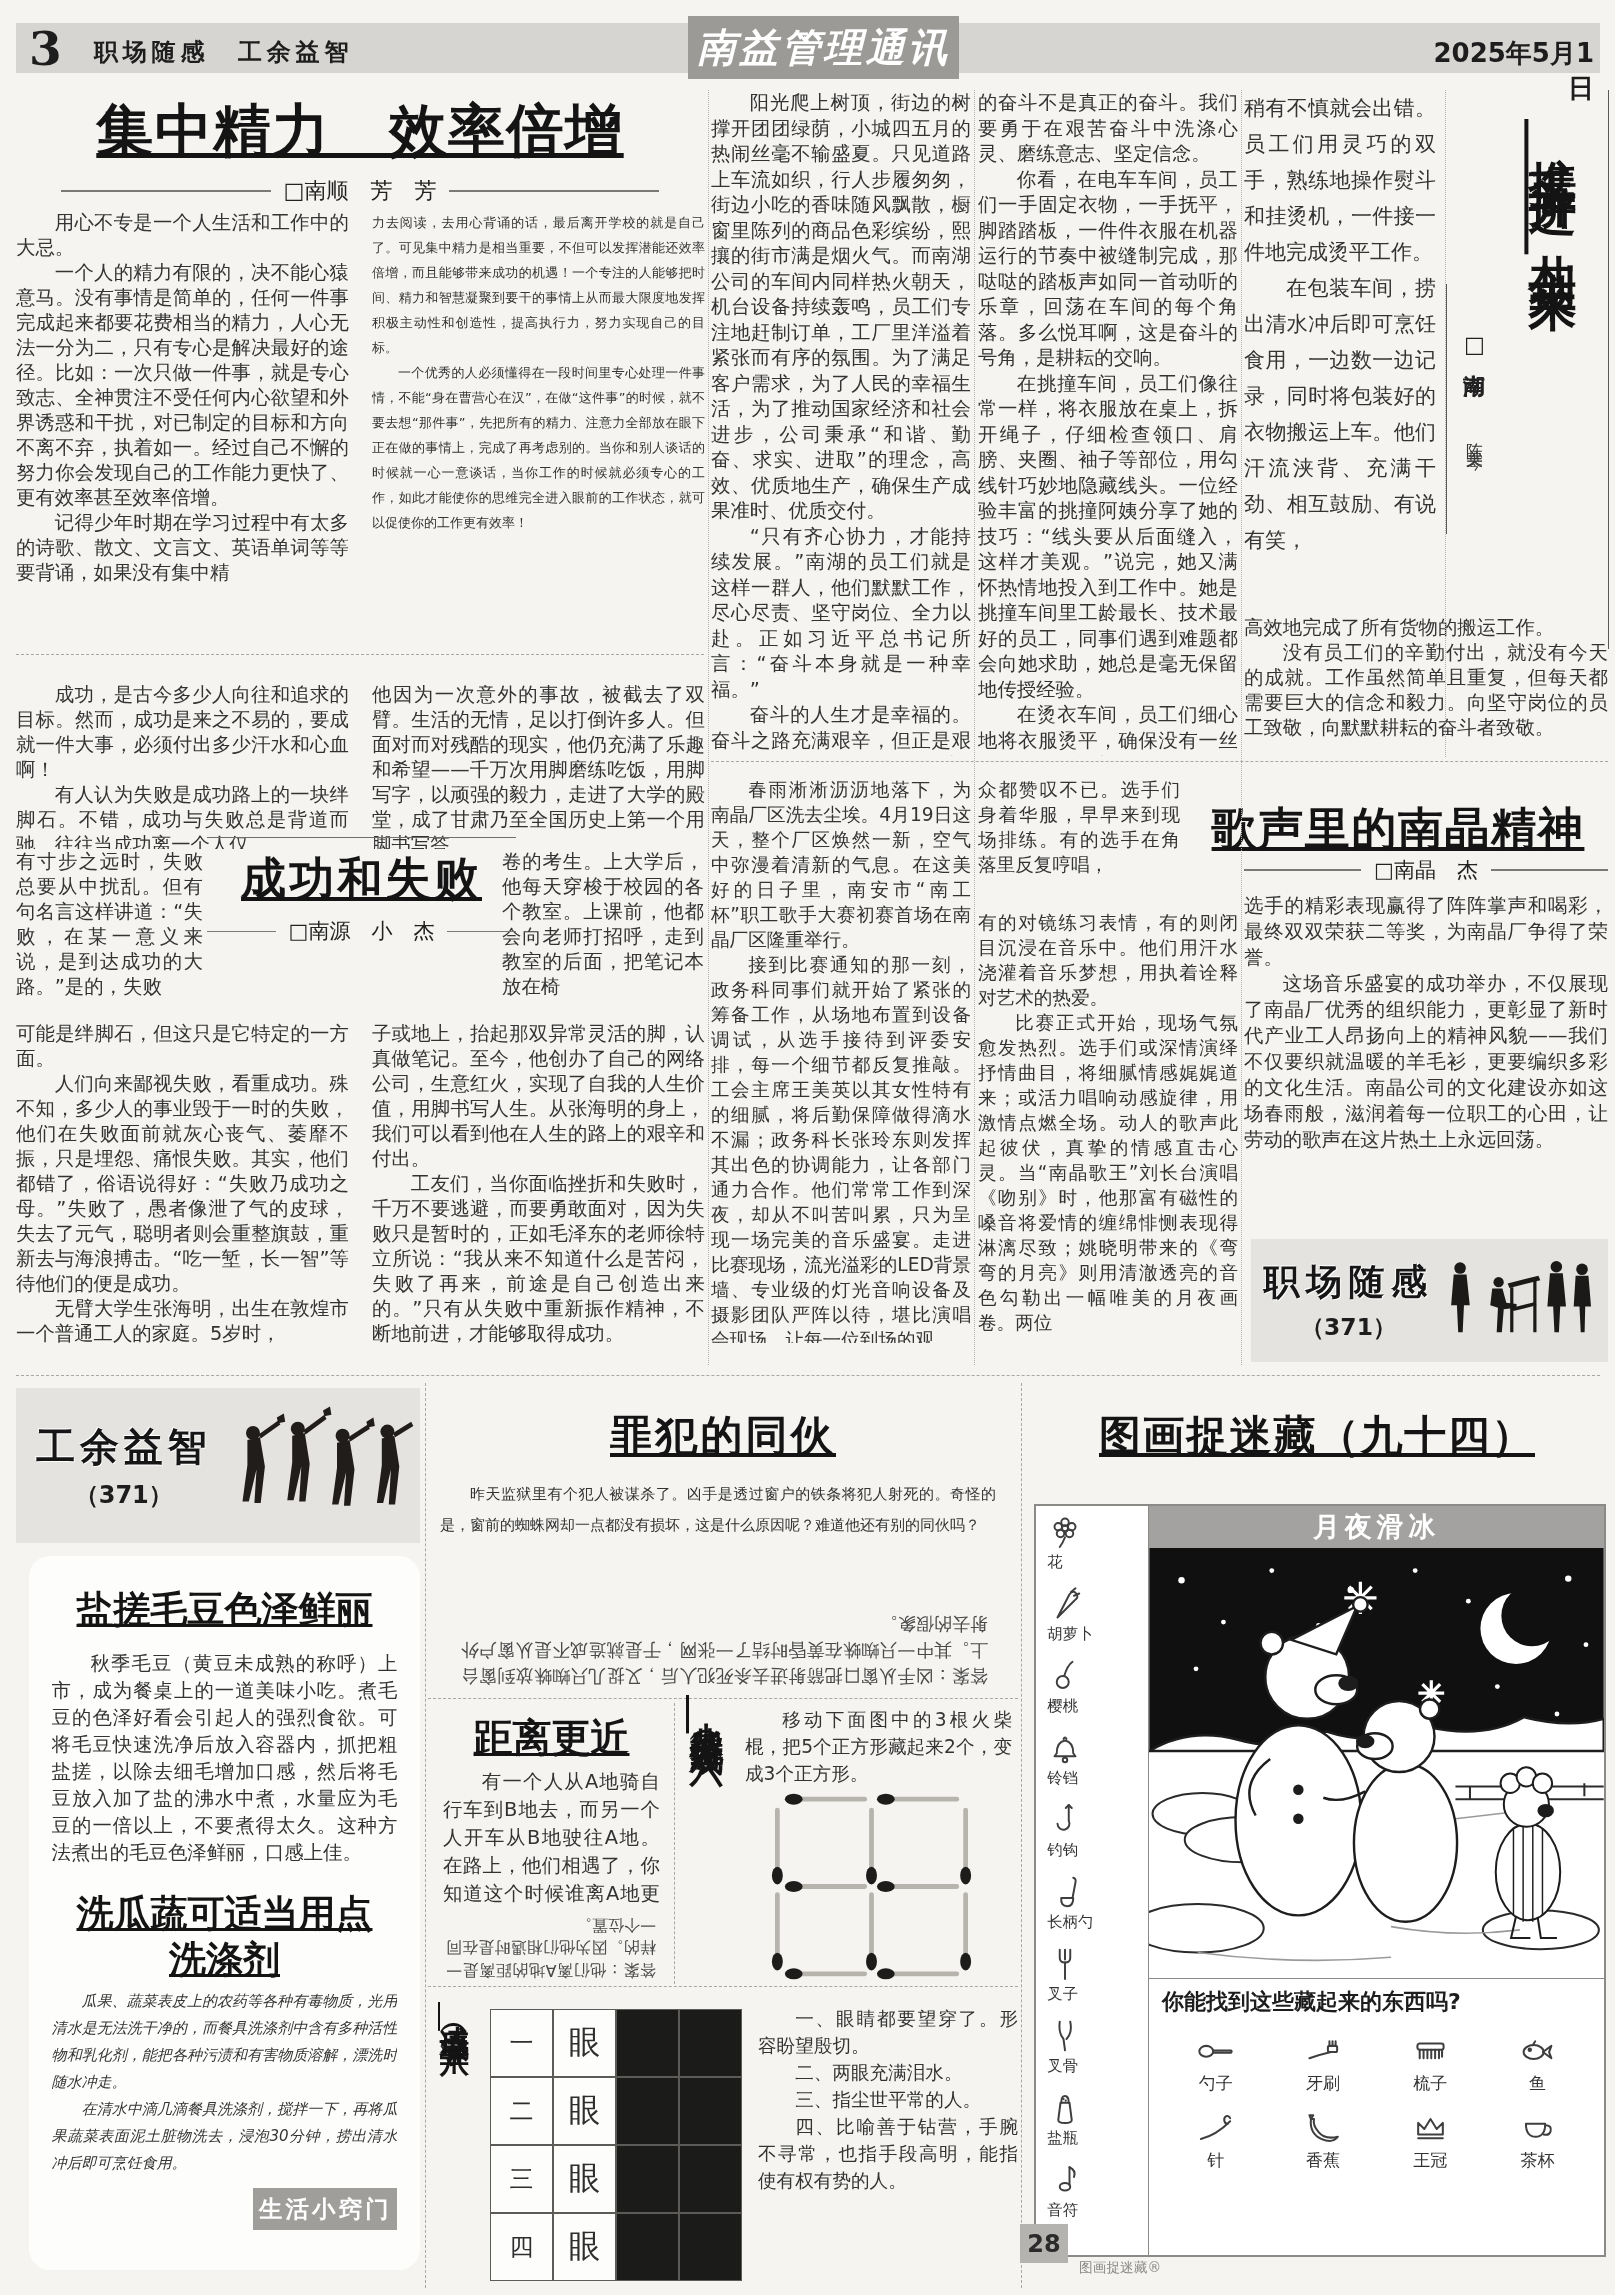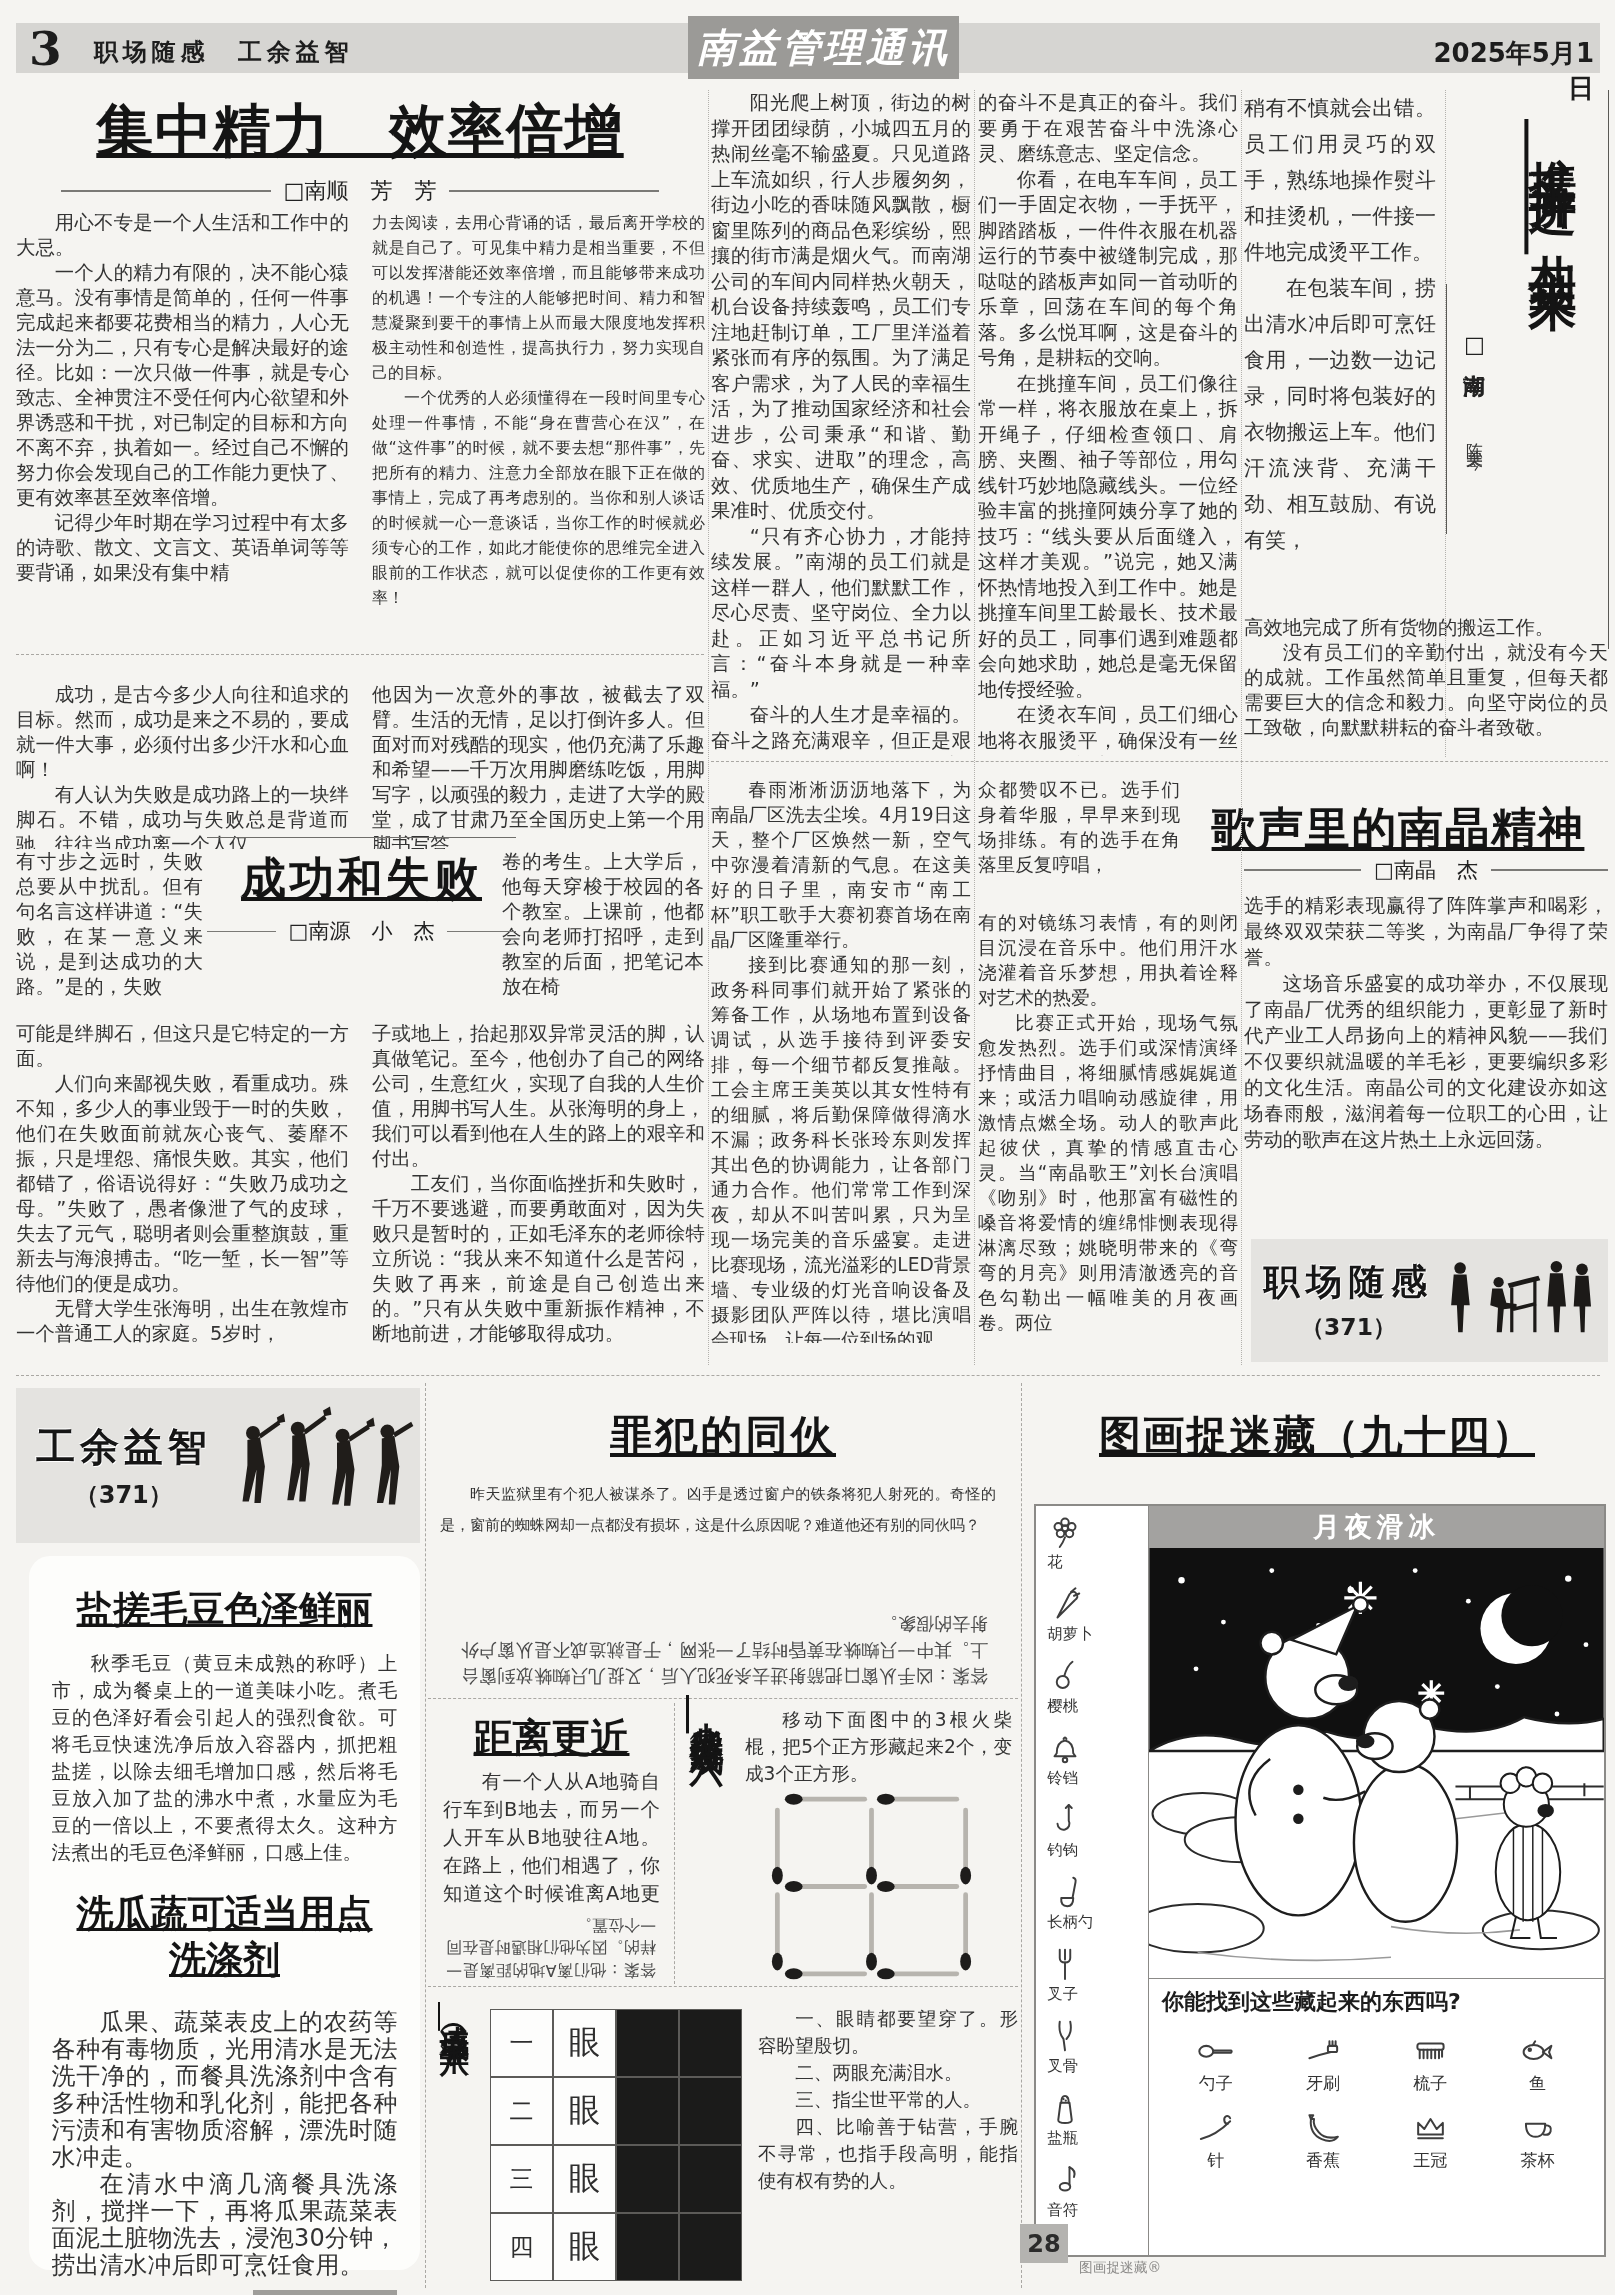--- a/index.html
+++ b/index.html
@@ -48,21 +48,21 @@
     <div class="byline" style="left:45px;top:86px;width:598px;font-size:22px;">
       <span class="brule"></span>
       <span>□南顺　芳　芳</span>
       <span class="brule"></span>
     </div>
     <div class="col" style="left:0;top:120px;width:333px;height:440px;font-size:19.4px;line-height:25px;">
         <p>用心不专是一个人生活和工作中的大忌。</p>
         <p>一个人的精力有限的，决不能心猿意马。没有事情是简单的，任何一件事完成起来都要花费相当的精力，人心无法一分为二，只有专心是解决最好的途径。比如：一次只做一件事，就是专心致志、全神贯注不受任何内心欲望和外界诱惑和干扰，对已制定的目标和方向不离不弃，执着如一。经过自己不懈的努力你会发现自己的工作能力更快了、更有效率甚至效率倍增。</p>
         <p>记得少年时期在学习过程中有太多的诗歌、散文、文言文、英语单词等等要背诵，如果没有集中精</p>
       </div>
-    <div class="col" style="left:356px;top:120px;width:333px;height:440px;font-size:16px;line-height:25px;">
+    <div class="col" style="left:356px;top:120px;width:333px;height:440px;font-size:13px;line-height:25px;">
         <p class="noind">力去阅读，去用心背诵的话，最后离开学校的就是自己了。可见集中精力是相当重要，不但可以发挥潜能还效率倍增，而且能够带来成功的机遇！一个专注的人能够把时间、精力和智慧凝聚到要干的事情上从而最大限度地发挥积极主动性和创造性，提高执行力，努力实现自己的目标。</p>
         <p>一个优秀的人必须懂得在一段时间里专心处理一件事情，不能“身在曹营心在汉”，在做“这件事”的时候，就不要去想“那件事”，先把所有的精力、注意力全部放在眼下正在做的事情上，完成了再考虑别的。当你和别人谈话的时候就一心一意谈话，当你工作的时候就必须专心的工作，如此才能使你的思维完全进入眼前的工作状态，就可以促使你的工作更有效率！</p>
       </div>
   </div>
   <div class="hdash" style="left:16px;top:654px;width:688px;"></div>
 
   <div class="abs" style="left:16px;top:661px;width:688px;height:705px;">
     <div class="col" style="left:0;top:21px;width:333px;height:167px;font-size:19.4px;line-height:25px;">
         <p>成功，是古今多少人向往和追求的目标。然而，成功是来之不易的，要成就一件大事，必须付出多少汗水和心血啊！</p>
         <p>有人认为失败是成功路上的一块绊脚石。不错，成功与失败总是背道而驰。往往当成功离一个人仅</p>
@@ -214,21 +214,21 @@
     </span>
   </div>
 
   <div class="abs" style="left:29px;top:1556px;width:391px;height:714px;background:#fdfdfb;border-radius:21px;box-sizing:border-box;padding:29px 22.6px;">
     <div class="serif titleC" style="text-align:center;font-size:37px;">盐搓毛豆色泽鲜丽</div>
     <div class="col" style="position:static;font-size:19.4px;line-height:27px;margin-top:14.5px;">
         <p>秋季毛豆（黄豆未成熟的称呼）上市，成为餐桌上的一道美味小吃。煮毛豆的色泽好看会引起人的强烈食欲。可将毛豆快速洗净后放入容器内，抓把粗盐搓，以除去细毛增加口感，然后将毛豆放入加了盐的沸水中煮，水量应为毛豆的一倍以上，不要煮得太久。这种方法煮出的毛豆色泽鲜丽，口感上佳。</p>
       </div>
     <div class="serif titleC" style="text-align:center;font-size:37px;margin-top:24px;white-space:pre-line;line-height:1.25;">洗瓜蔬可适当用点
 洗涤剂</div>
-    <div class="col" style="position:static;font-size:24px;line-height:27px;margin-top:27px;">
+    <div class="col" style="position:static;font-size:15px;line-height:27px;margin-top:6px;font-style:italic;">
         <p>瓜果、蔬菜表皮上的农药等各种有毒物质，光用清水是无法洗干净的，而餐具洗涤剂中含有多种活性物和乳化剂，能把各种污渍和有害物质溶解，漂洗时随水冲走。</p>
         <p>在清水中滴几滴餐具洗涤剂，搅拌一下，再将瓜果蔬菜表面泥土脏物洗去，浸泡30分钟，捞出清水冲后即可烹饪食用。</p>
       </div>
     <div style="margin-top:11.3px;margin-left:auto;width:144px;background:#9f9e9b;color:#fff;font-size:23.4px;font-weight:700;text-align:center;padding:4.8px 0;letter-spacing:3.2px;">生活小窍门</div>
   </div>
 
   <div class="abs serif titleC" style="left:428px;top:1408px;width:590px;text-align:center;font-size:42px;letter-spacing:3.2px;">罪犯的同伙</div>
   <div class="col" style="left:440px;top:1479px;width:556px;height:133px;font-size:15px;line-height:31px;">
       <p>昨天监狱里有个犯人被谋杀了。凶手是透过窗户的铁条将犯人射死的。奇怪的是，窗前的蜘蛛网却一点都没有损坏，这是什么原因呢？难道他还有别的同伙吗？</p>
     </div>

